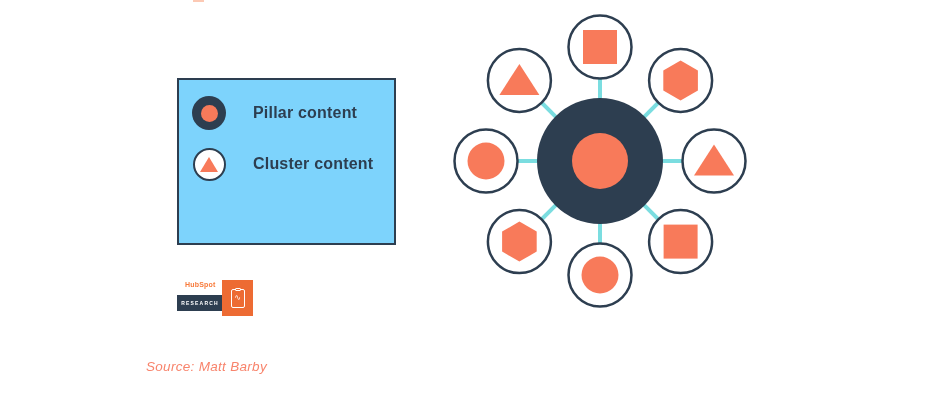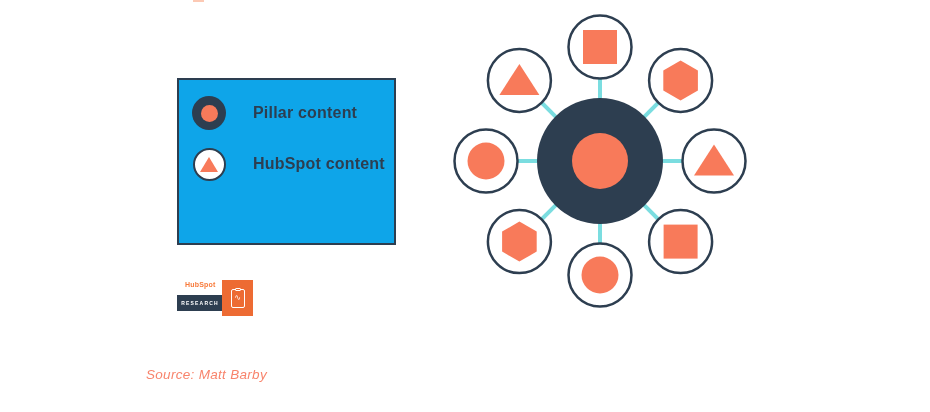--- a/index.html
+++ b/index.html
@@ -13,21 +13,21 @@
     background: #ffffff;
     overflow: hidden;
   }
 
   
   .legend-box {
     position: absolute;
     left: 177px; top: 78px;
     width: 219px; height: 167px;
     border: 2px solid #2d3e50;
-    background: #0ea5e9;
+    background: #7dd3fc;
   }
   .legend-row {
     position: absolute;
     left: 13px;
     height: 34px;
     display: flex;
     align-items: center;
   }
   .legend-row .icon-cell {
     width: 34px; height: 34px;
@@ -132,21 +132,21 @@
   }
   .clipboard .wave {
     color: #ffffff;
     font-size: 8px;
     line-height: 1;
   }
 
   
   .source-caption {
     position: absolute;
-    left: 146px; top: 367px;
+    left: 146px; top: 359px;
     font-size: 13.5px;
     font-style: italic;
     color: #f8846c;
     letter-spacing: 0.3px;
   }
 
   
   .top-artifact {
     position: absolute;
     left: 193px; top: 0;
@@ -214,21 +214,21 @@
           </div>
       </div>
       <div class="legend-label">Pillar content</div>
     </div>
     <div class="legend-row" style="top:67px">
       <div class="icon-cell">
         <div class="cluster-glyph">
             <div class="tri"></div>
           </div>
       </div>
-      <div class="legend-label">HubSpot content</div>
+      <div class="legend-label">Cluster content</div>
     </div>
   </div>
 
   <div class="logo">
     <div class="logo-brand">HubSpot</div>
     <div class="logo-bar">
       <span class="logo-bar-text">RESEARCH</span>
     </div>
     <div class="logo-tile">
       <div class="clipboard">

